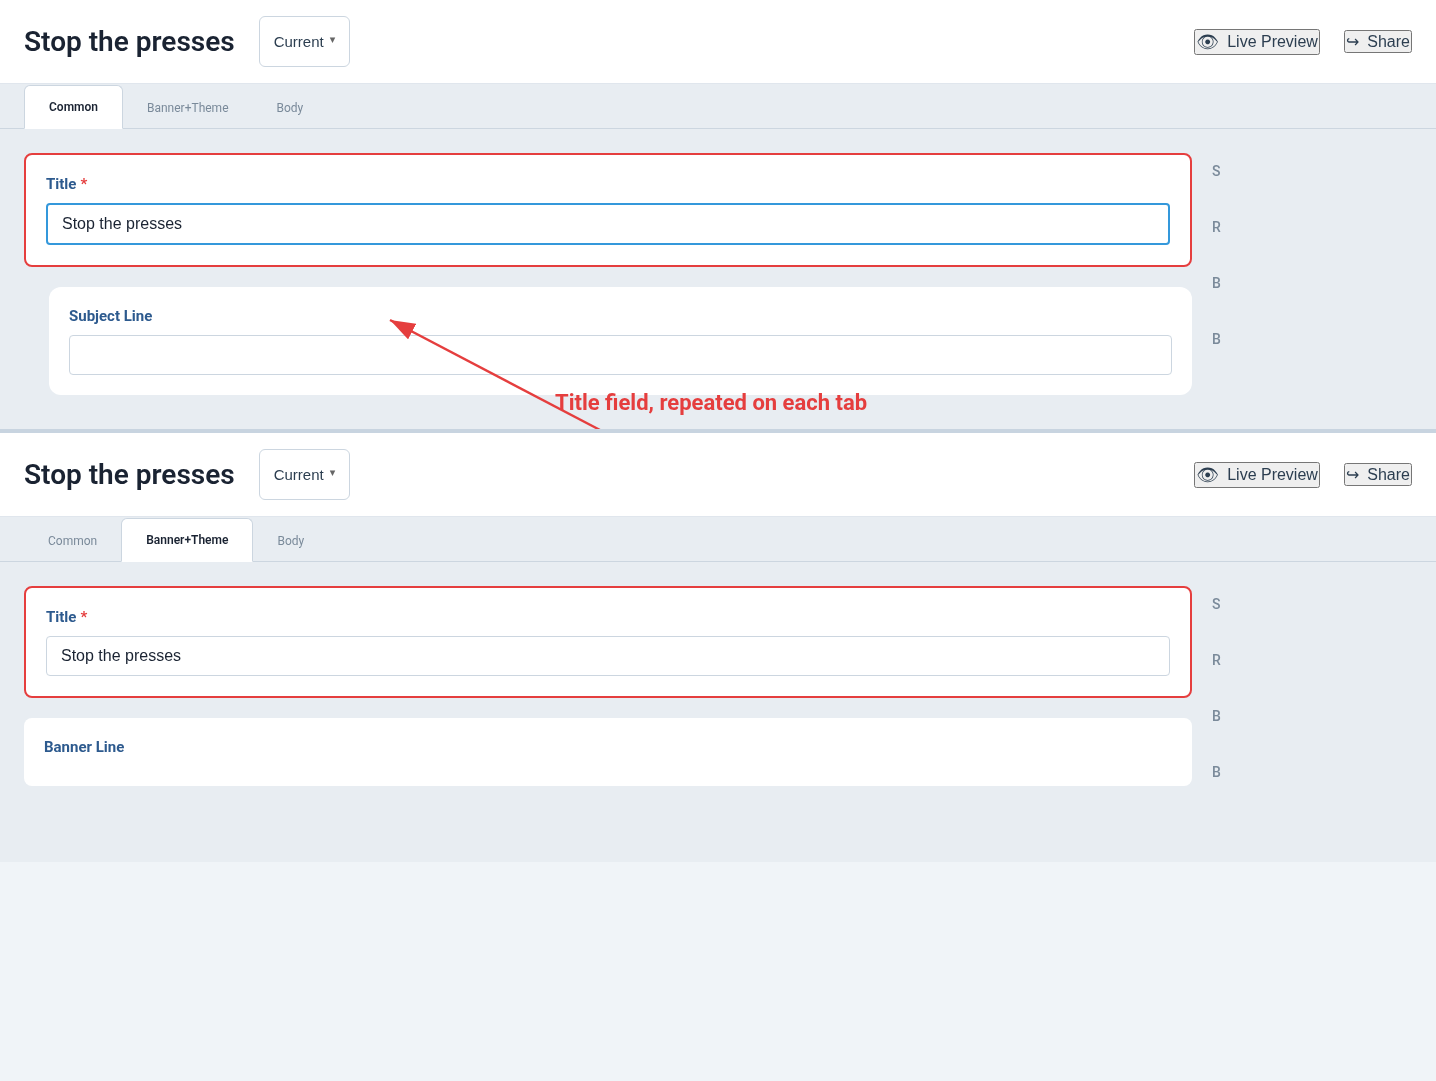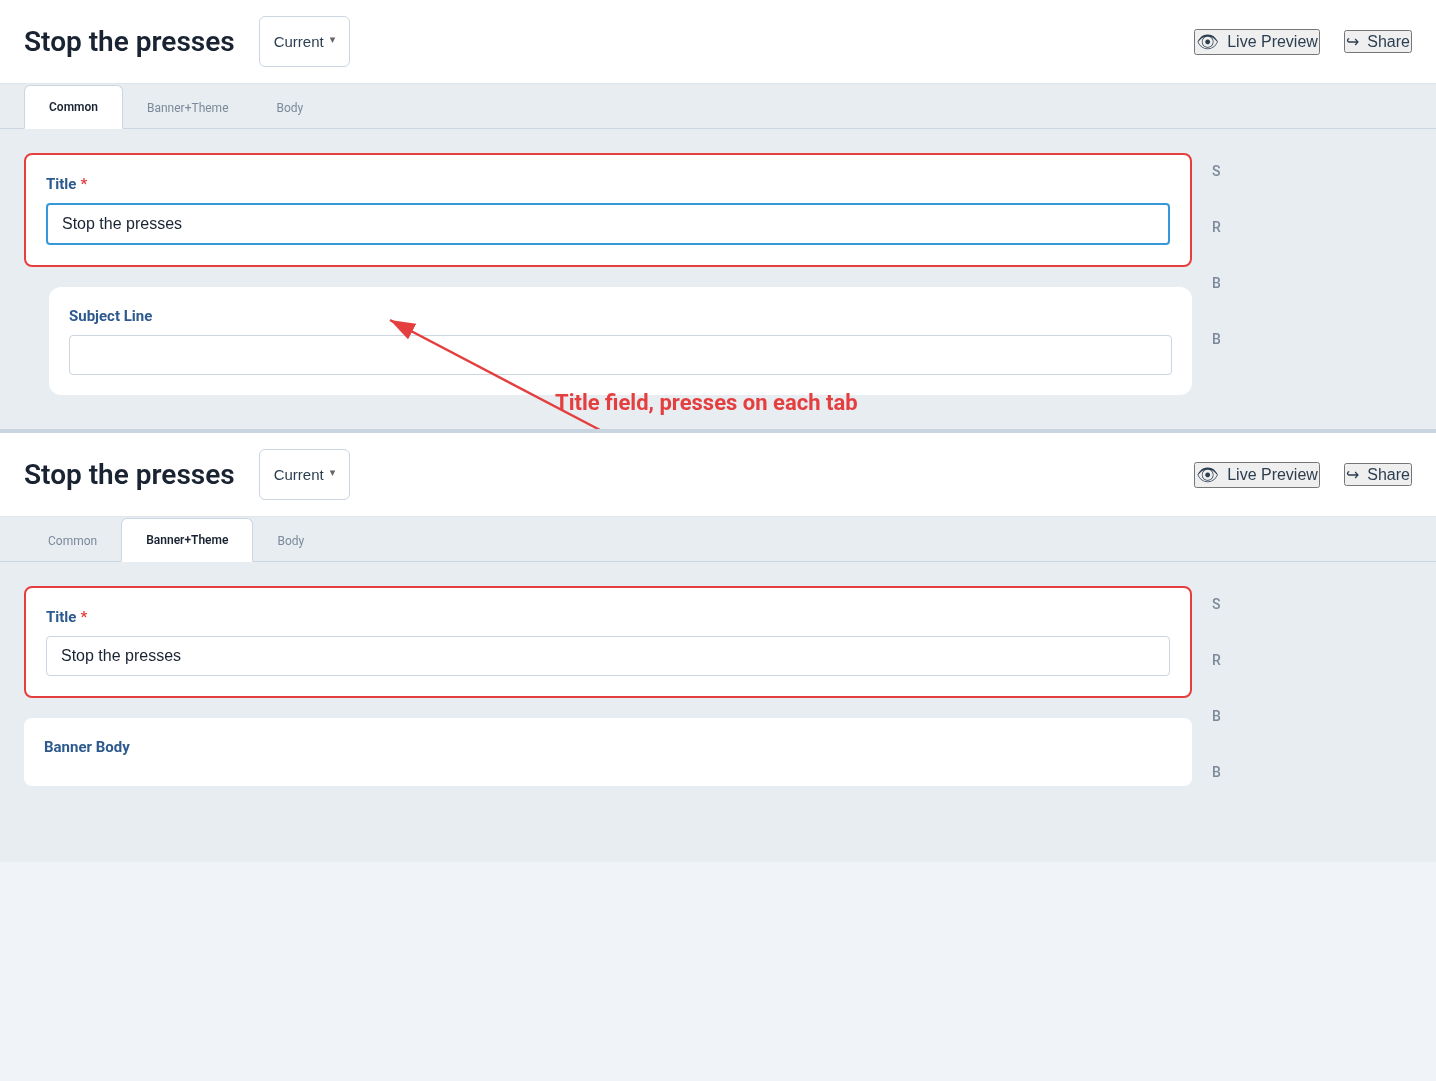--- a/index.html
+++ b/index.html
@@ -274,21 +274,21 @@
         <polygon points="0 0, 10 3.5, 0 7" fill="#e53e3e"></polygon>
       </marker>
     </defs>
 
     <line x1="600" y1="430" x2="390" y2="320" stroke="#e53e3e" stroke-width="2.5" marker-end="url(#arrowhead1)"></line>
 
     <line x1="600" y1="450" x2="430" y2="720" stroke="#e53e3e" stroke-width="2.5" marker-end="url(#arrowhead2)"></line>
   </svg>
 
   <div style="position:absolute; left:555px; top:390px; pointer-events:none;">
-    <div class="annotation-text">Title field, presses on each tab</div>
+    <div class="annotation-text">Title field, repeated on each tab</div>
   </div>
 
   <div class="panel" style="margin-top: 0; border-top: 4px solid #c8d4e0;">
 
     <div class="panel-header">
       <span class="panel-title">Stop the presses</span>
       <button class="current-dropdown">
         <span>Current</span>
         <span class="chevron">▾</span>
       </button>
@@ -322,21 +322,21 @@
         <div class="form-card-red">
           <div class="field-label">
             <span>Title</span>
             <span class="required-star">*</span>
           </div>
           <input class="form-input-normal" type="text" value="Stop the presses" style="">
         </div>
 
         <div style="background:#fff; border-radius:8px; padding:20px;">
           <div class="field-label">
-            <span>Banner Body</span>
+            <span>Banner Line</span>
           </div>
         </div>
       </div>
 
       <div class="right-sidebar">
         <span class="sidebar-item-text">S</span>
         <span class="sidebar-item-text">R</span>
         <span class="sidebar-item-text">B</span>
         <span class="sidebar-item-text">B</span>
       </div>

